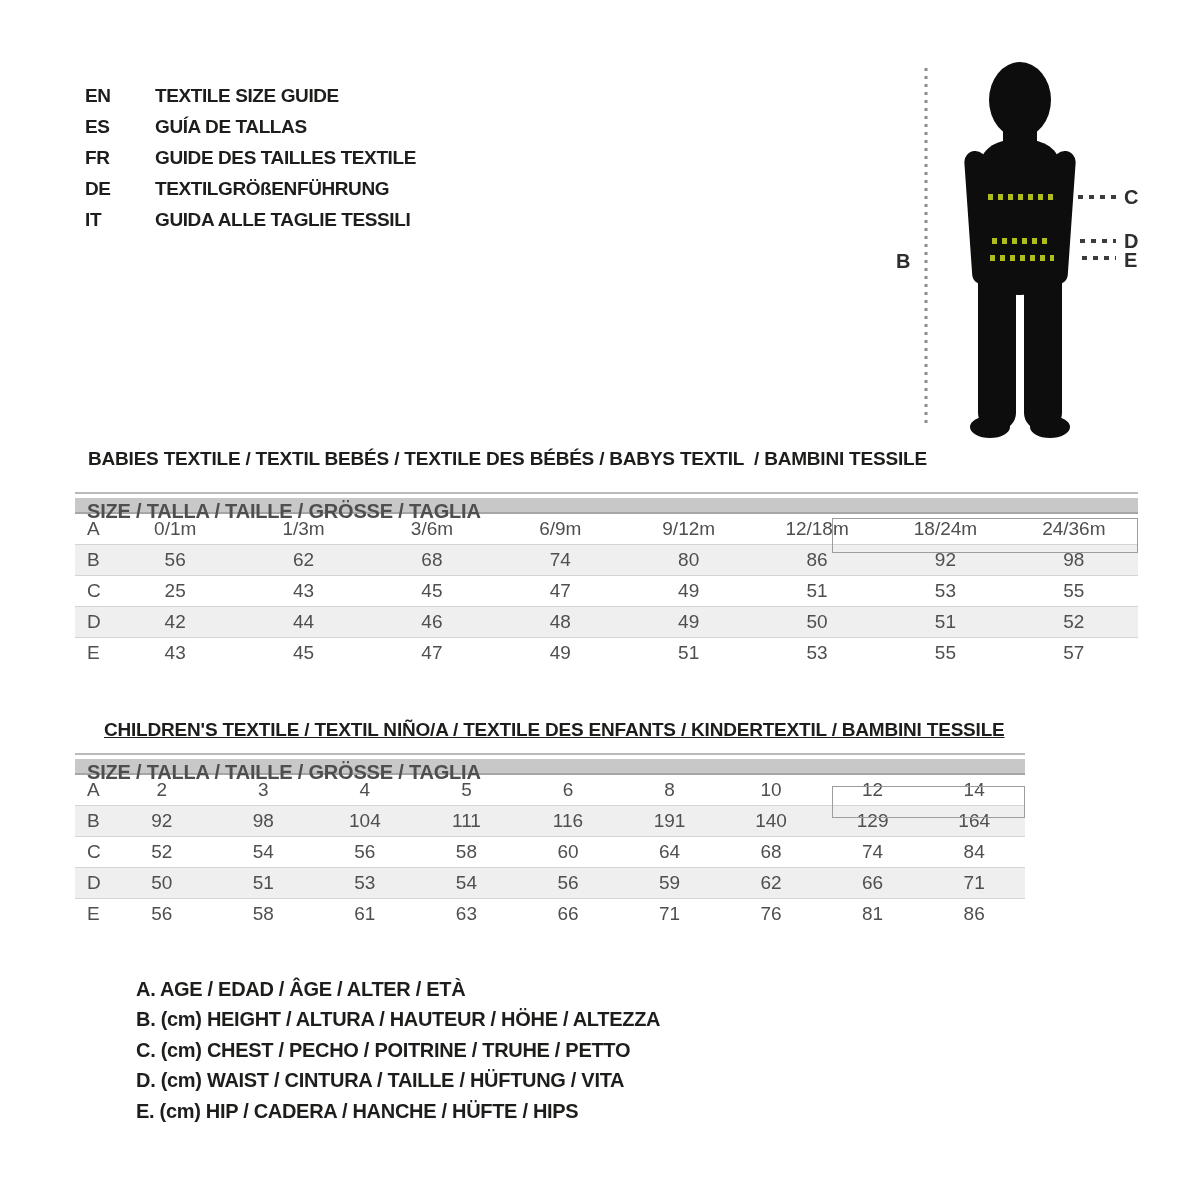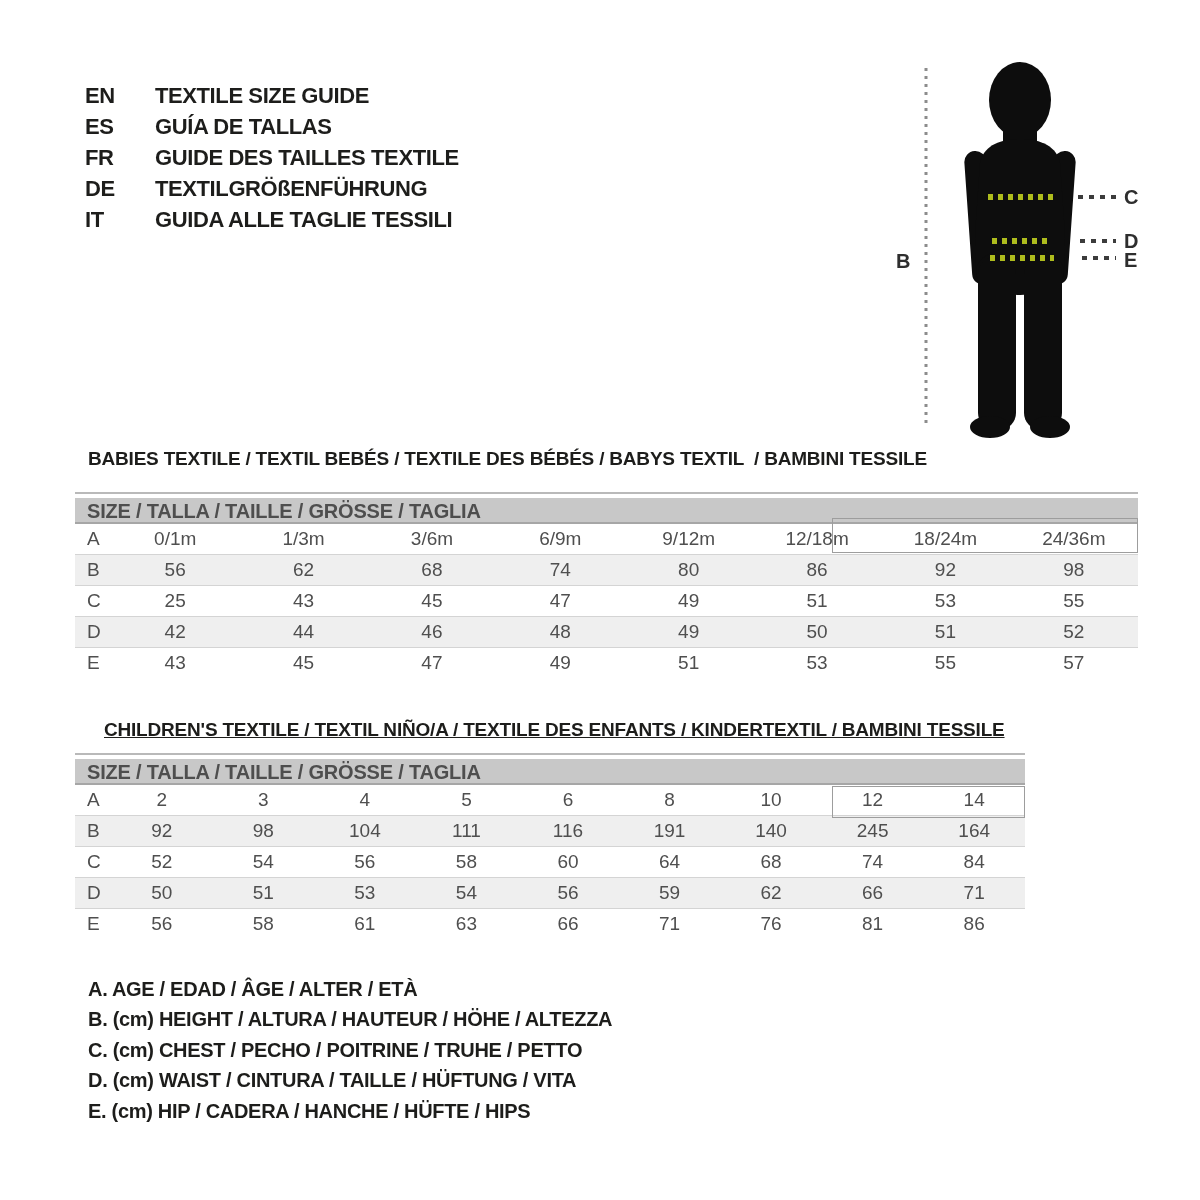--- a/index.html
+++ b/index.html
@@ -3,48 +3,48 @@
 <meta charset="utf-8">
 <style>
   html,body{margin:0;padding:0;background:#ffffff;}
   body{width:1200px;height:1200px;position:relative;overflow:hidden;
        font-family:"Liberation Sans","DejaVu Sans",sans-serif;}
   .abs{position:absolute;}
 
   
   .lang-block{left:85px;top:80px;}
   .lang-row{display:grid;grid-template-columns:70px auto;height:31px;align-items:center;}
-  .lang-code,.lang-label{font-weight:bold;font-size:22px;color:#1d1d1b;letter-spacing:-0.4px;white-space:pre;}
+  .lang-code,.lang-label{font-weight:bold;font-size:19px;color:#1d1d1b;letter-spacing:-0.4px;white-space:pre;}
 
   
   .section-title{font-weight:bold;font-size:19px;color:#1d1d1b;letter-spacing:-0.2px;white-space:pre;}
   .babies-title{left:88px;top:448px;text-align:center;}
   .children-title{left:104px;top:719px;text-decoration:underline;}
 
   
   .size-table{position:absolute;}
   .topline{height:2px;background:#b9b9b9;margin-bottom:4px;}
-  .thead{height:26px;background:#c8c8c8;border-bottom:2px solid #a6a6a6;
+  .thead{height:16px;background:#c8c8c8;border-bottom:2px solid #a6a6a6;
          color:#4e4e4e;font-weight:bold;font-size:20px;line-height:26px;
          padding-left:12px;letter-spacing:-0.2px;box-sizing:border-box;}
   table{width:100%;border-collapse:collapse;table-layout:fixed;}
   td,th{height:30px;padding:0;text-align:center;font-size:19px;font-weight:normal;
         color:#4f4f4f;border-bottom:1px solid #d4d4d4;}
   tr:last-child td,tr:last-child th{border-bottom:none;}
   tr.band{background:#efefef;}
   th.rowlabel{text-align:left;padding-left:12px;}
   .babies-table{left:75px;top:492px;width:1063px;}
   .children-table{left:75px;top:753px;width:950px;}
   .hl-box{position:absolute;border:1px solid #9d9d9d;background:transparent;z-index:3;}
   .hl-babies{left:757px;top:26px;width:304px;height:33px;}
   .hl-children{left:757px;top:33px;width:191px;height:30px;}
 
   
   .legend-block{left:88px;top:974px;}
-  .legend-row{height:30.5px;display:flex;align-items:center;}
+  .legend-row{height:30.5px;display:flex;align-items:center;margin-left:48px;}
   .legend-text{font-weight:bold;font-size:20px;color:#1d1d1b;letter-spacing:-0.3px;white-space:pre;}
 
   
   .figure-wrap{left:880px;top:55px;width:260px;height:395px;}
 </style>
 </head>
 <body>
 
 <div class="abs lang-block">
     <div class="lang-row">
@@ -202,21 +202,21 @@
         </tr>
         <tr class="band">
           <th class="rowlabel">B</th>
           <td>92</td>
           <td>98</td>
           <td>104</td>
           <td>111</td>
           <td>116</td>
           <td>191</td>
           <td>140</td>
-          <td>245</td>
+          <td>129</td>
           <td>164</td>
         </tr>
         <tr>
           <th class="rowlabel">C</th>
           <td>52</td>
           <td>54</td>
           <td>56</td>
           <td>58</td>
           <td>60</td>
           <td>64</td>

